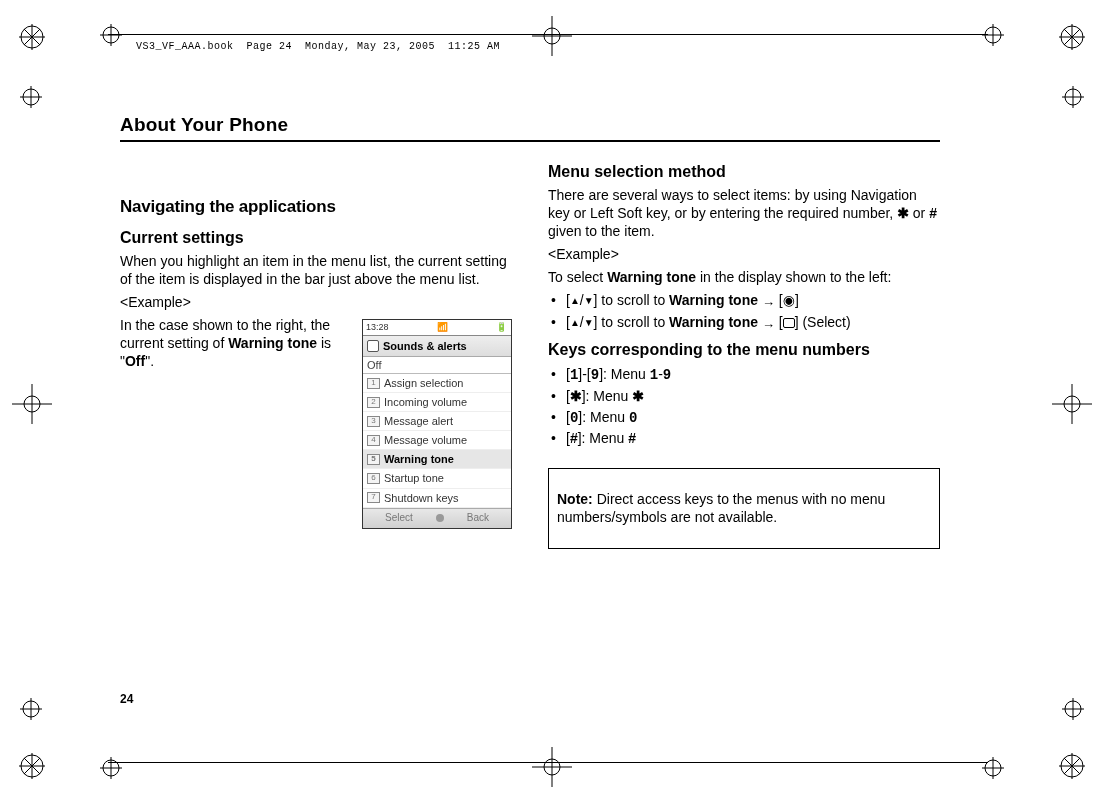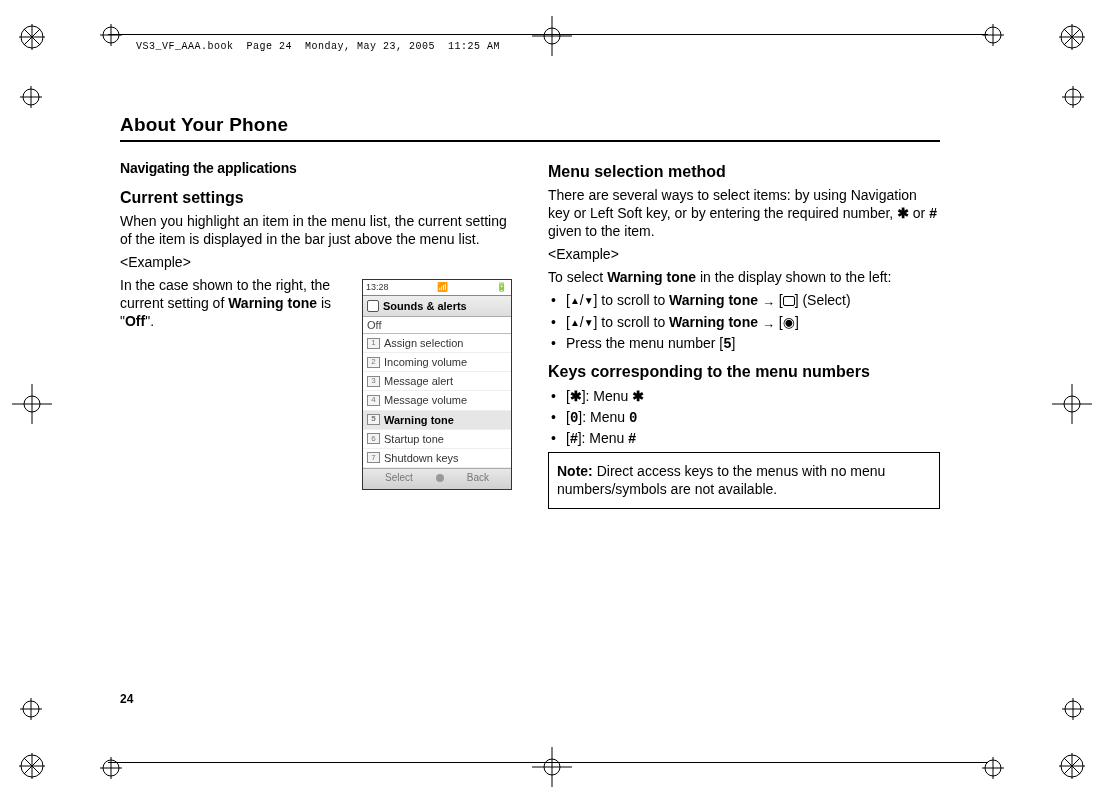--- a/index.html
+++ b/index.html
@@ -12,21 +12,21 @@
 
   .header-line { position: absolute; left: 108px; top: 34px; width: 880px; border-top: 1px solid #000; }
   .header-text { position: absolute; left: 136px; top: 41px; font-family: "Courier New", monospace; font-size: 10px; letter-spacing: 0.5px; white-space: pre; }
 
   .footer-line { position: absolute; left: 108px; top: 762px; width: 880px; border-top: 1px solid #000; }
 
   .body { position: absolute; left: 120px; top: 114px; width: 820px; }
   .section-title { font-size: 19px; font-weight: bold; border-bottom: 2px solid #000; padding-bottom: 4px; margin-bottom: 18px; letter-spacing: 0.2px; }
   .cols { display: flex; gap: 36px; }
   .col { width: 392px; font-size: 14px; line-height: 1.28; }
-  .col h2 { font-size: 14px; font-weight: bold; margin-bottom: 10px; letter-spacing: -0.2px; }
+  .col h2 { font-size: 17px; font-weight: bold; margin-bottom: 10px; letter-spacing: -0.2px; margin-top: 36px; }
   .col h3 { font-size: 16px; font-weight: bold; margin-bottom: 5px; margin-top: 2px; }
   .col p { margin-bottom: 5px; }
   .row { display: flex; gap: 14px; }
   .row .txt { flex: 1; }
 
   
   .phone { width: 150px; border: 1px solid #333; font-family: Tahoma, Arial, sans-serif; font-size: 11px; background:#fff; margin-top: 2px; }
   .phone .status { height: 16px; background:#fff; border-bottom:1px solid #888; display:flex; align-items:center; justify-content:space-between; padding:0 3px; font-size:9px; color:#333;}
   .phone .title { background: linear-gradient(#eee,#ddd); padding:3px 4px; font-weight:bold; display:flex; align-items:center; gap:4px; border-bottom:1px solid #aaa;}
   .phone .title .ticon { width:12px;height:12px;border:1px solid #555;border-radius:2px;display:inline-block;background:#fff;}
@@ -35,21 +35,21 @@
   .phone li { padding:2px 4px; display:flex; align-items:center; gap:4px; border-bottom:1px solid #eee; color:#333;}
   .phone li .num { width:13px;height:11px;border:1px solid #888;font-size:8px;display:flex;align-items:center;justify-content:center;background:#f4f4f4;color:#777;}
   .phone li.sel { background:#e6e6e6; font-weight:bold; color:#000;}
   .phone .soft { display:flex; justify-content:space-between; padding:3px 22px 4px; background:linear-gradient(#e8e8e8,#d0d0d0); color:#777; font-size:10px; border-top:1px solid #aaa;}
   .phone .soft .dot { width:8px;height:8px;border-radius:50%;background:#999;align-self:center;}
 
   ul.bul { list-style:none; padding-left: 0; }
   ul.bul > li { position:relative; padding-left:18px; margin-bottom:3px; }
   ul.bul > li::before { content:"•"; position:absolute; left:3px; top:0; }
 
-  .note { border:1px solid #000; padding:10px 8px; margin-top:4px; font-size:14px; line-height:1.25;}
+  .note { border:1px solid #000; padding:22px 8px; margin-top:20px; font-size:14px; line-height:1.25;}
   .note b { font-weight:bold; }
 
   .glyph { font-family: Arial, sans-serif; }
   .tri { display:inline-block; font-size:10px; vertical-align:1px;}
   .keyicon { display:inline-block; width:12px; height:10px; border:1.5px solid #000; border-radius:2px; vertical-align:-1px;}
   .bold { font-weight:bold; }
   .monokey { font-family: "Courier New", monospace; font-weight:bold;}
   .arrow { display:inline-block; font-size:13px; vertical-align:-1px;}
 
   .page-num { position:absolute; left:120px; top:692px; font-size:12px; font-weight:bold;}
@@ -265,26 +265,26 @@
       <div class="col">
         <h3>Menu selection method</h3>
         <p>
           <span>There are several ways to select items: by using Navigation key or Left Soft key, or by entering the required number, </span><span class="glyph bold">✱</span><span> or </span><span class="glyph bold">#</span><span> given to the item.</span>
         </p>
         <p>&lt;Example&gt;</p>
         <p>
           <span>To select </span><span class="bold">Warning tone</span><span> in the display shown to the left:</span>
         </p>
         <ul class="bul">
+          <li>[<span class="tri">▲</span>/<span class="tri">▼</span><span>] to scroll to </span><span class="bold">Warning tone</span> <span class="arrow">→</span> [<span>◉</span>]</li>
           <li>[<span class="tri">▲</span>/<span class="tri">▼</span><span>] to scroll to </span><span class="bold">Warning tone</span> <span class="arrow">→</span> [<span class="keyicon"></span>]<span> (Select)</span></li>
-          <li>[<span class="tri">▲</span>/<span class="tri">▼</span><span>] to scroll to </span><span class="bold">Warning tone</span> <span class="arrow">→</span> [<span>◉</span>]</li>
-          <li><span>Press the menu number [</span><span class="monokey">5</span>]</li>
         </ul>
         <h3 style="margin-top:8px">Keys corresponding to the menu numbers</h3>
         <ul class="bul">
+          <li>[<span class="monokey">1</span>]-[<span class="monokey">9</span><span>]: Menu </span><span class="monokey">1</span>-<span class="monokey">9</span></li>
           <li>[<span class="glyph bold">✱</span><span>]: Menu </span><span class="glyph bold">✱</span></li>
           <li>[<span class="monokey">0</span><span>]: Menu </span><span class="monokey">0</span></li>
           <li>[<span class="glyph bold">#</span><span>]: Menu </span><span class="glyph bold">#</span></li>
         </ul>
         <div class="note">
           <b>Note:</b><span> Direct access keys to the menus with no menu numbers/symbols are not available.</span>
         </div>
       </div>
     </div>
   </div>

